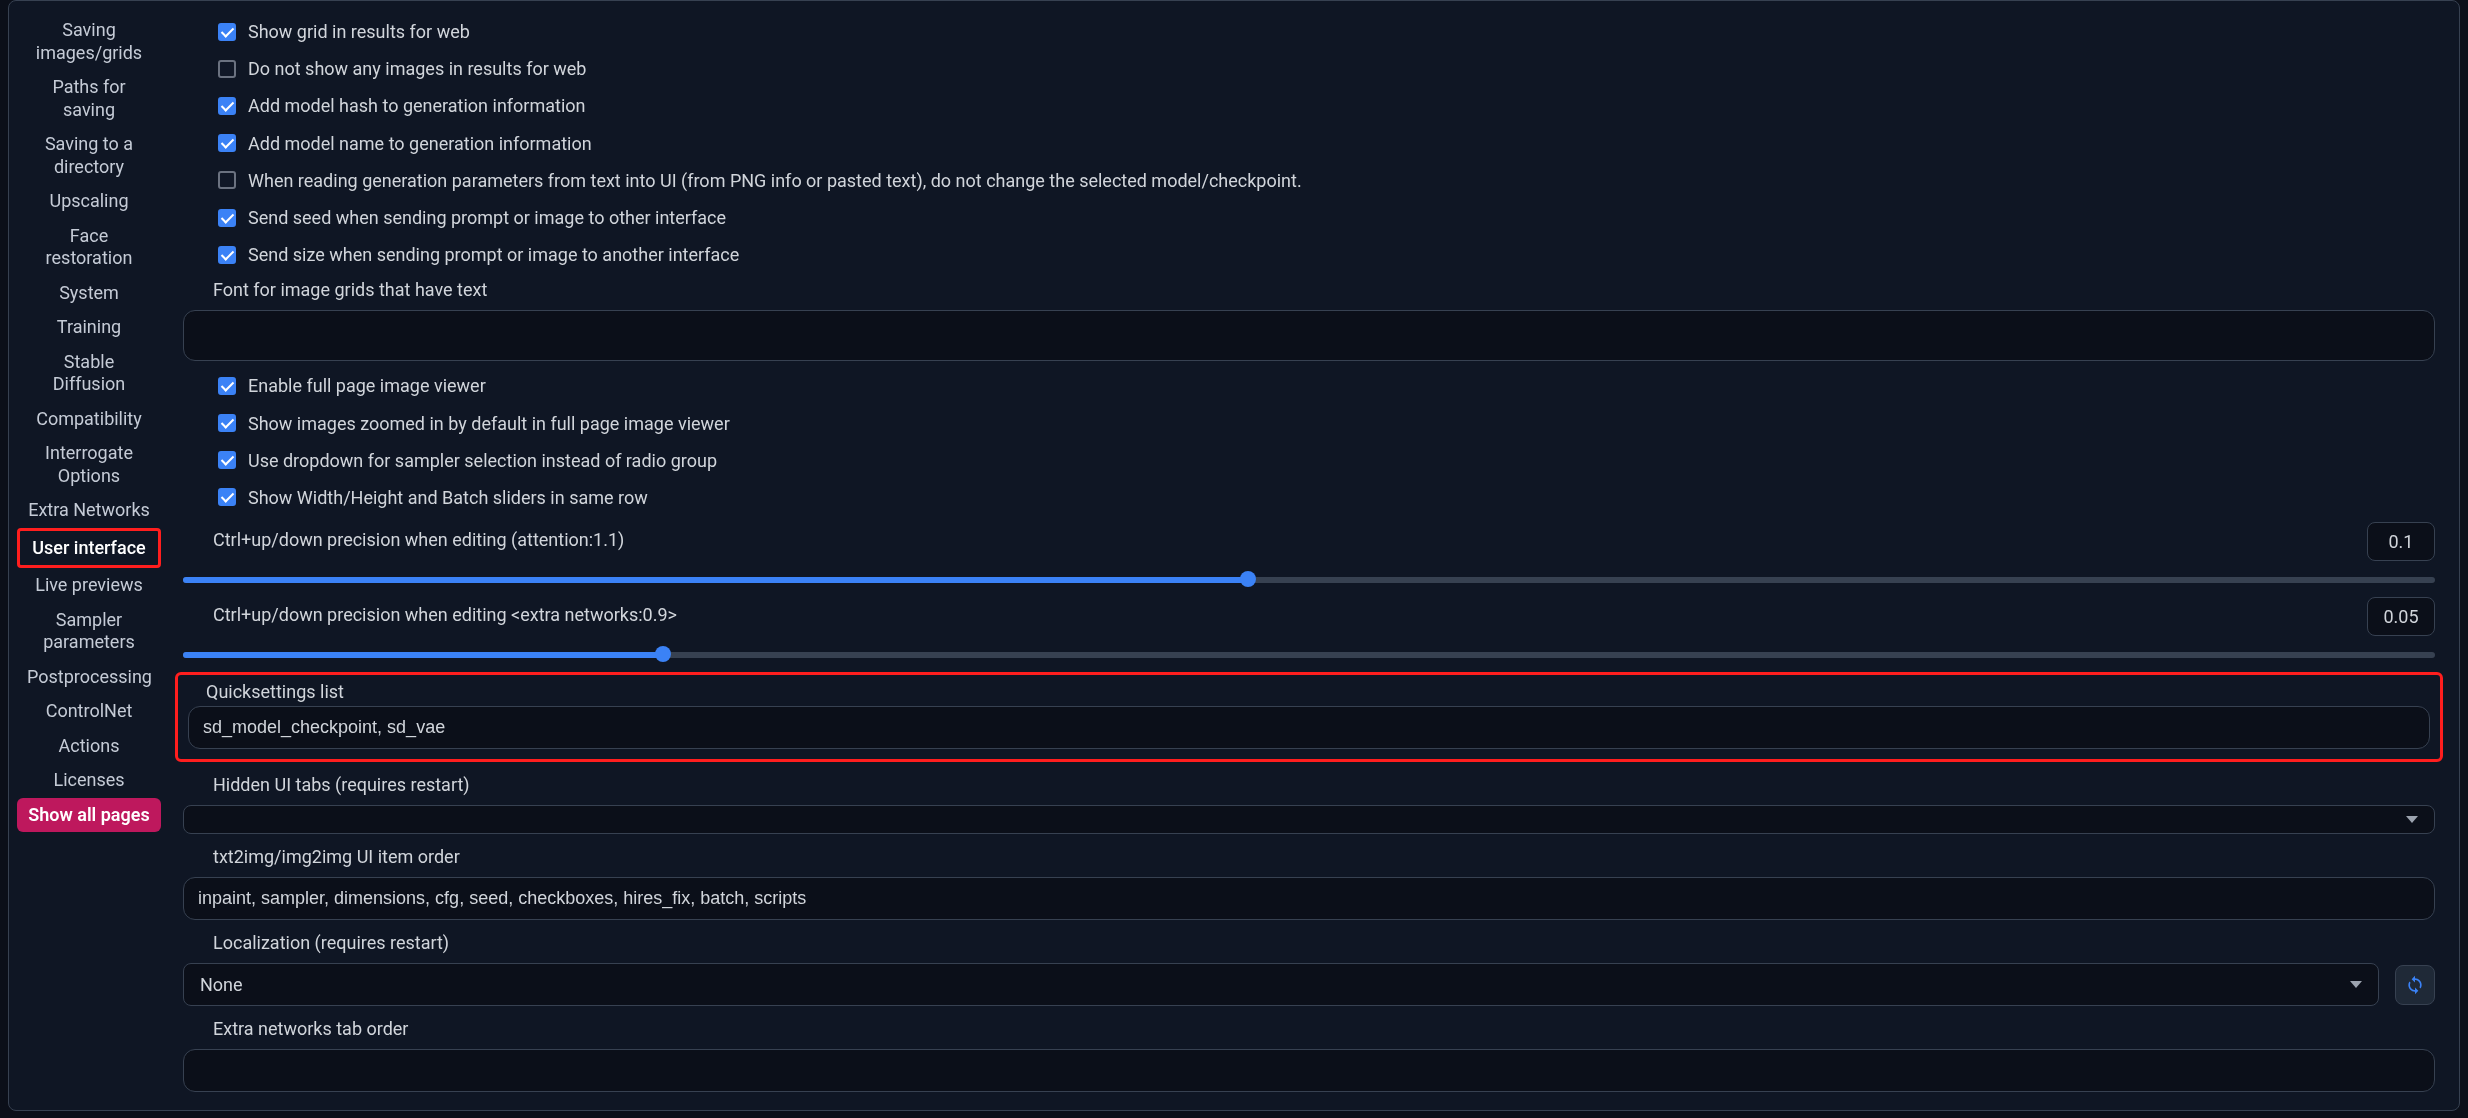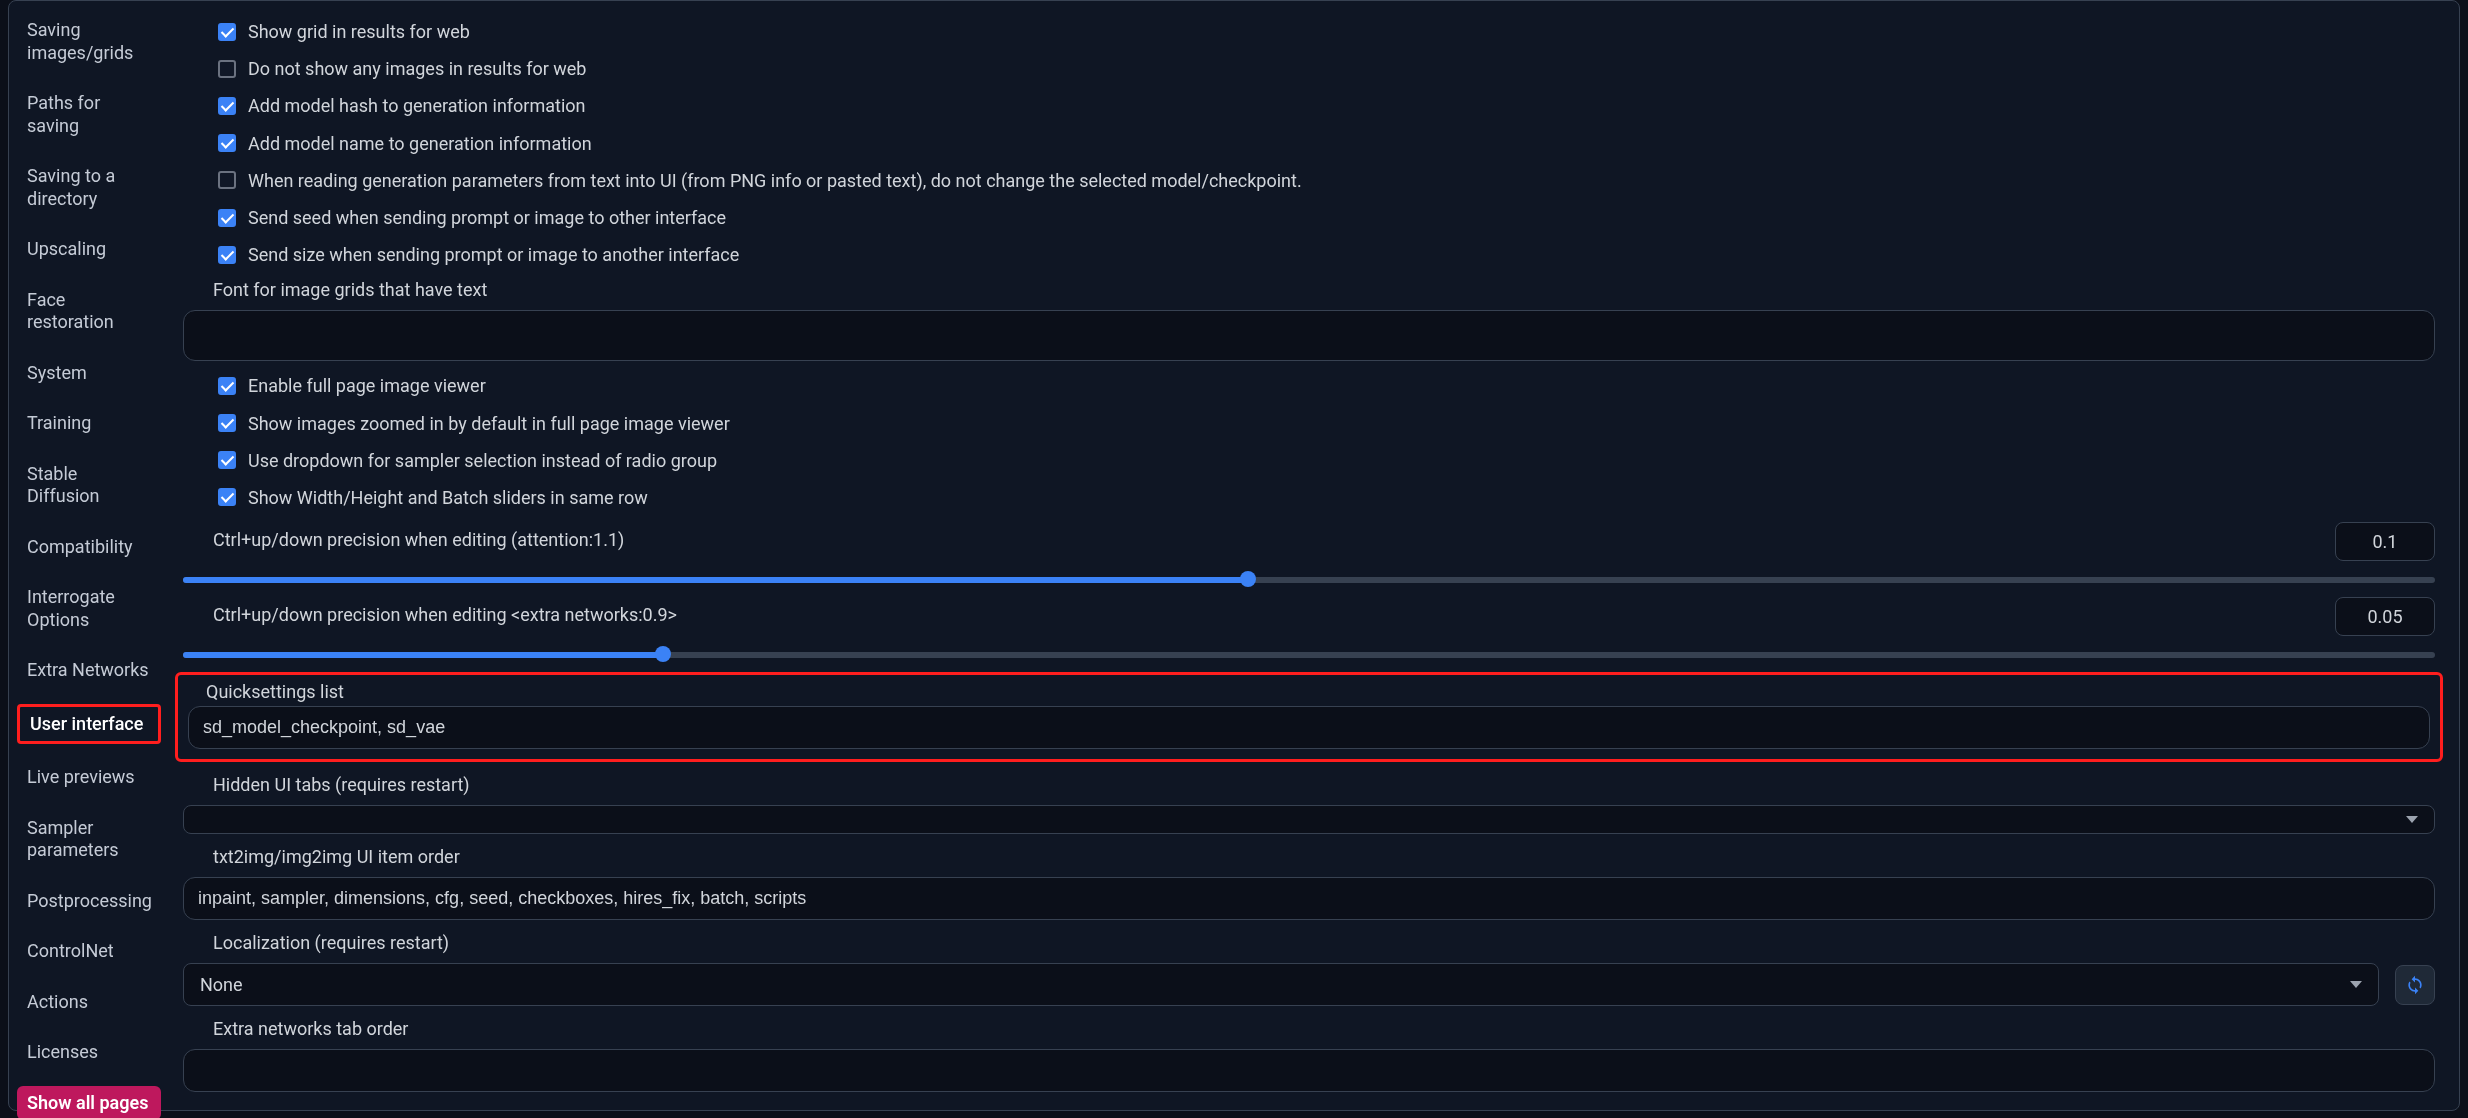--- a/index.html
+++ b/index.html
@@ -1,34 +1,34 @@
 <!DOCTYPE html>
 <html><head>
 <meta charset="utf-8">
 <style>
   * { box-sizing: border-box; margin: 0; padding: 0; }
   html, body { width: 2468px; height: 1118px; background: #0b0f19; color: #d1d5db; font-family: -apple-system, BlinkMacSystemFont, "Segoe UI", Roboto, "Helvetica Neue", Arial, sans-serif; font-size: 18px; overflow: hidden; }
   .outer { position: absolute; left: 8px; top: 0; width: 2452px; height: 1111px; border: 1px solid #374151; border-radius: 8px; background: #0f1624; display: flex; }
-  .sidebar { width: 160px; padding: 12px 8px 12px 8px; display: flex; flex-direction: column; gap: 16px; flex-shrink: 0; }
+  .sidebar { width: 160px; padding: 12px 8px 12px 8px; display: flex; flex-direction: column; gap: 0; flex-shrink: 0; text-align: center; }
   .sidebar .item { padding: 6px 10px; color: #c5cbd6; border-radius: 6px; cursor: pointer; line-height: 1.25; }
   .sidebar .item.active { color: #fff; font-weight: 500; }
   .sidebar .item.hl-red { border: 3px solid #ff1e1e; border-radius: 4px; }
   .sidebar .item.show-all { background: #be185d; color: #fff; font-weight: 600; }
   .main { flex: 1; padding: 18px 24px 18px 14px; overflow: hidden; display: flex; flex-direction: column; gap: 12px; }
   .chk-row { display: flex; align-items: center; gap: 12px; height: 28px; padding-left: 35px; }
   .chk { width: 18px; height: 18px; appearance: none; border: 2px solid #6b7280; border-radius: 3px; background: #111827; position: relative; cursor: pointer; flex-shrink: 0; }
   .chk:checked { background: #3b82f6; border-color: #3b82f6; }
   .chk:checked::after { content: ""; position: absolute; left: 4px; top: 0px; width: 5px; height: 10px; border: solid #fff; border-width: 0 2px 2px 0; transform: rotate(45deg); }
   .lbl { color: #d1d5db; }
   .field-label { color: #d1d5db; margin-bottom: 4px; }
   .text-input { width: 100%; background: #0b0f19; border: 1px solid #374151; border-radius: 12px; padding: 14px 16px; color: #d1d5db; font-size: 18px; outline: none; }
   .text-input.small { padding: 10px 14px; }
   .slider-row { display: flex; align-items: center; gap: 24px; }
   .slider-row .label-box { flex: 1; }
-  .num-box { width: 100px; background: #0b0f19; border: 1px solid #374151; border-radius: 8px; padding: 8px 0; text-align: center; color: #d1d5db; font-size: 18px; }
+  .num-box { width: 68px; background: #0b0f19; border: 1px solid #374151; border-radius: 8px; padding: 8px 0; text-align: center; color: #d1d5db; font-size: 18px; }
   .range-wrap { position: relative; width: 100%; height: 12px; margin-top: 6px; }
   .range-track { position: absolute; left: 0; right: 0; top: 4px; height: 6px; background: #374151; border-radius: 3px; }
   .range-fill { position: absolute; left: 0; top: 4px; height: 6px; background: #3b82f6; border-radius: 3px; }
   .range-thumb { position: absolute; top: -2px; width: 16px; height: 16px; background: #3b82f6; border-radius: 50%; transform: translateX(-50%); }
   .hl-box { border: 3px solid #ff1e1e; border-radius: 6px; padding: 6px 10px 10px 10px; margin-left: -8px; margin-right: -8px; }
   .select-row { display: flex; align-items: center; }
   .select-box { flex: 1; background: #0b0f19; border: 1px solid #374151; border-radius: 8px; padding: 10px 16px; color: #d1d5db; display: flex; align-items: center; justify-content: space-between; cursor: pointer; }
   .caret { width: 0; height: 0; border-left: 6px solid transparent; border-right: 6px solid transparent; border-top: 7px solid #9ca3af; }
   .float-btn { position: absolute; right: 34px; bottom: 38px; width: 40px; height: 40px; background: #1f2937; border: 1px solid #374151; border-radius: 8px; display: flex; align-items: center; justify-content: center; cursor: pointer; }
   .float-btn svg { width: 20px; height: 20px; fill: #3b82f6; }

